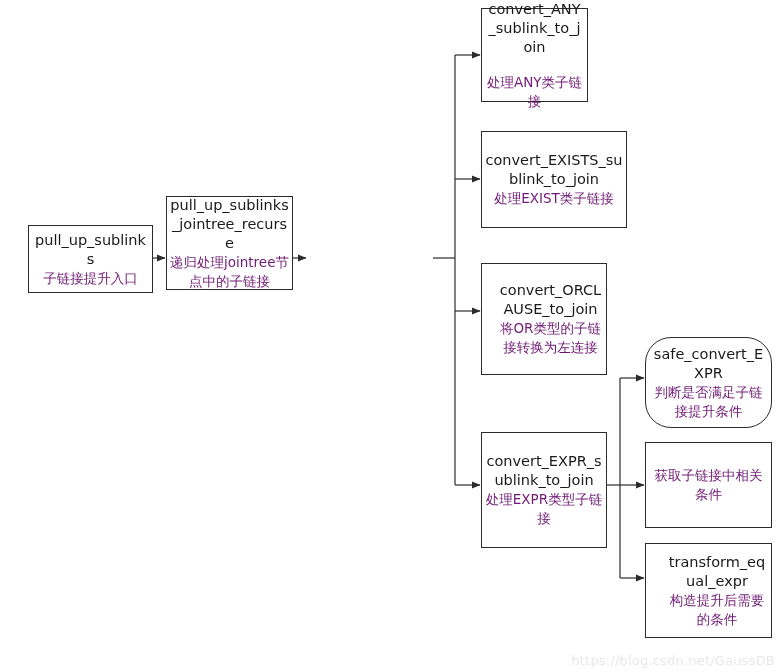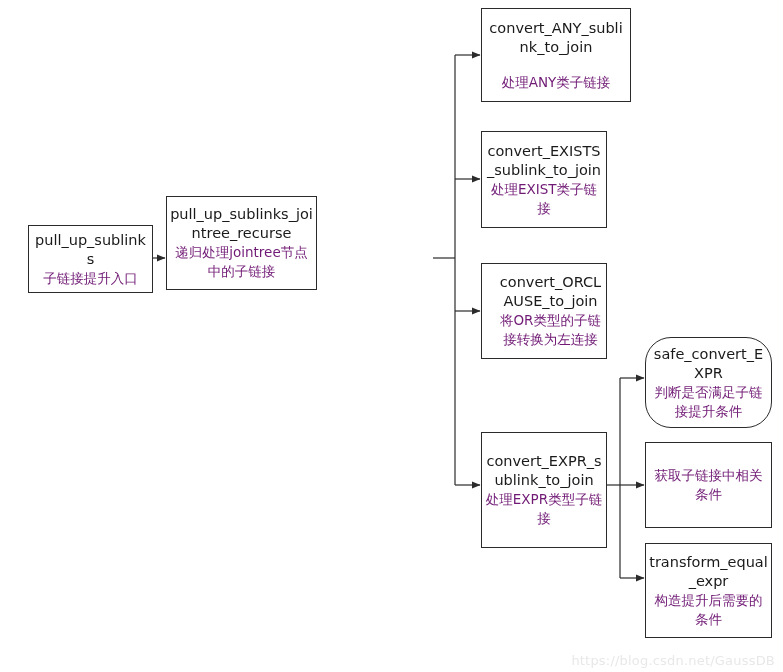--- a/index.html
+++ b/index.html
@@ -93,54 +93,54 @@
     <line x1="620" y1="378" x2="644" y2="378" stroke="#2b2b2b" stroke-width="1.2" marker-end="url(#arrow)"></line>
     <line x1="620" y1="485" x2="644" y2="485" stroke="#2b2b2b" stroke-width="1.2" marker-end="url(#arrow)"></line>
     <line x1="620" y1="578" x2="644" y2="578" stroke="#2b2b2b" stroke-width="1.2" marker-end="url(#arrow)"></line>
   </svg>
 
   <div class="node" style="left:28px; top:225px; width:125px; height:68px;">
     <div class="title">pull_up_sublinks</div>
     <div class="desc">子链接提升入口</div>
   </div>
 
-  <div class="node" style="left:166px; top:196px; width:151px; height:94px;">
+  <div class="node" style="left:166px; top:196px; width:127px; height:94px;">
     <div class="title">pull_up_sublinks_jointree_recurse</div>
     <div class="desc">递归处理jointree节点中的子链接</div>
   </div>
 
 
-  <div class="node" style="left:481px; top:8px; width:150px; height:94px;gap:16px;">
+  <div class="node" style="left:481px; top:8px; width:107px; height:94px;gap:16px;">
     <div class="title">convert_ANY_sublink_to_join</div>
     <div class="desc">处理ANY类子链接</div>
   </div>
 
-  <div class="node" style="left:481px; top:131px; width:126px; height:97px;justify-content:center;">
+  <div class="node" style="left:481px; top:131px; width:146px; height:97px;justify-content:center;">
     <div class="title">convert_EXISTS_sublink_to_join</div>
     <div class="desc">处理EXIST类子链接</div>
   </div>
 
-  <div class="node" style="left:481px; top:263px; width:126px; height:96px;padding-left:16px;">
+  <div class="node" style="left:481px; top:263px; width:126px; height:112px;padding-left:16px;">
     <div class="title">convert_ORCLAUSE_to_join</div>
     <div class="desc">将OR类型的子链接转换为左连接</div>
   </div>
 
   <div class="node" style="left:481px; top:432px; width:126px; height:116px;">
     <div class="title">convert_EXPR_sublink_to_join</div>
     <div class="desc">处理EXPR类型子链接</div>
   </div>
 
   <div class="node" style="left:645px; top:337px; width:127px; height:91px;border-radius:26px;">
     <div class="title">safe_convert_EXPR</div>
     <div class="desc">判断是否满足子链接提升条件</div>
   </div>
 
   <div class="node" style="left:645px; top:442px; width:127px; height:86px;">
     <div class="desc">获取子链接中相关条件</div>
   </div>
 
-  <div class="node" style="left:645px; top:543px; width:127px; height:95px;">
+  <div class="node" style="left:645px; top:543px; width:127px; height:95px;padding-left:20px;">
     <div class="title">transform_equal_expr</div>
     <div class="desc">构造提升后需要的条件</div>
   </div>
 
   <div id="watermark">https://blog.csdn.net/GaussDB</div>
 </div>
 
 </body></html>

